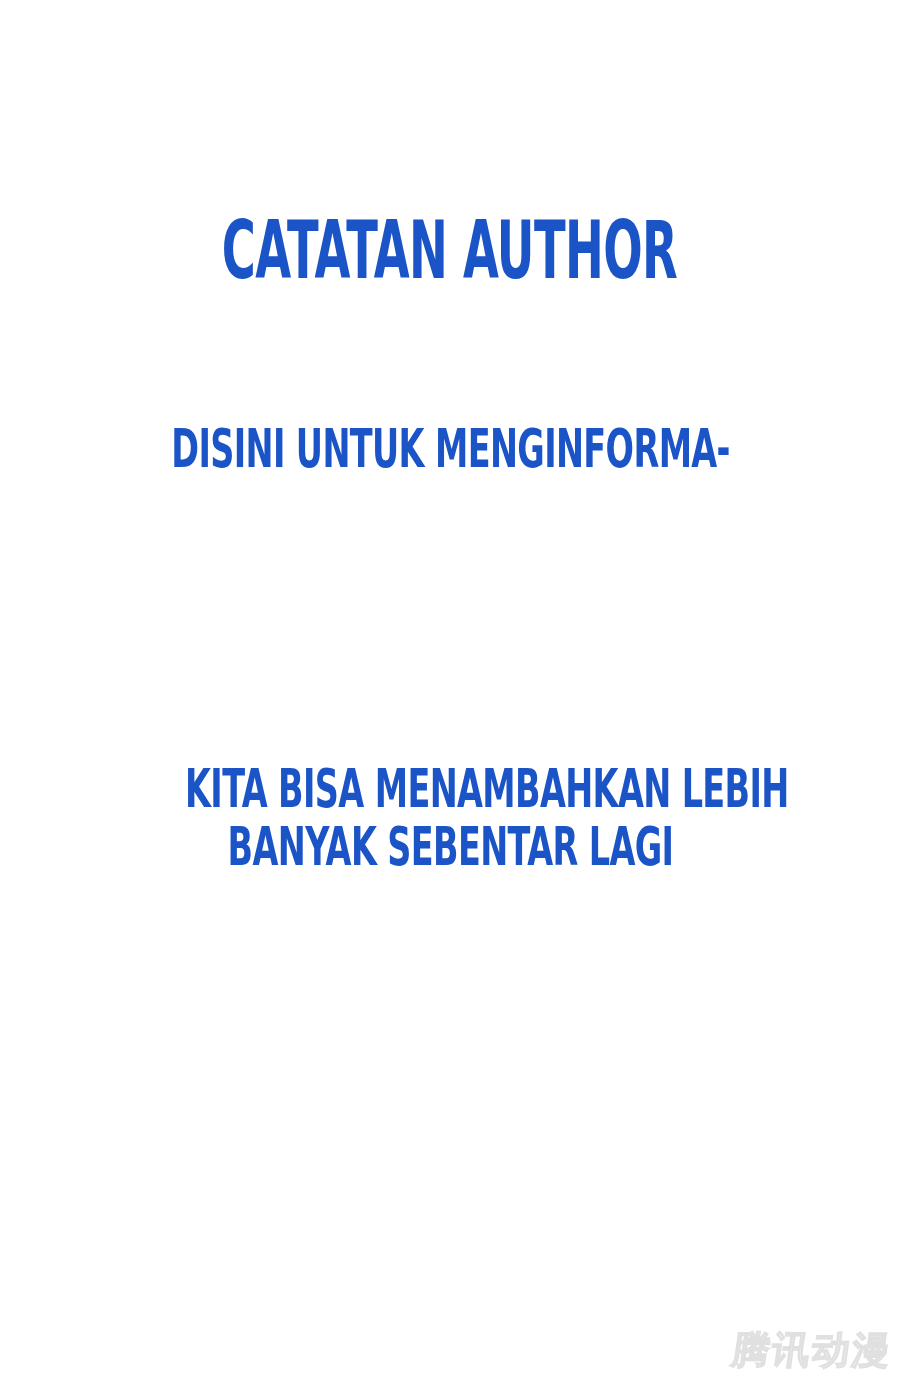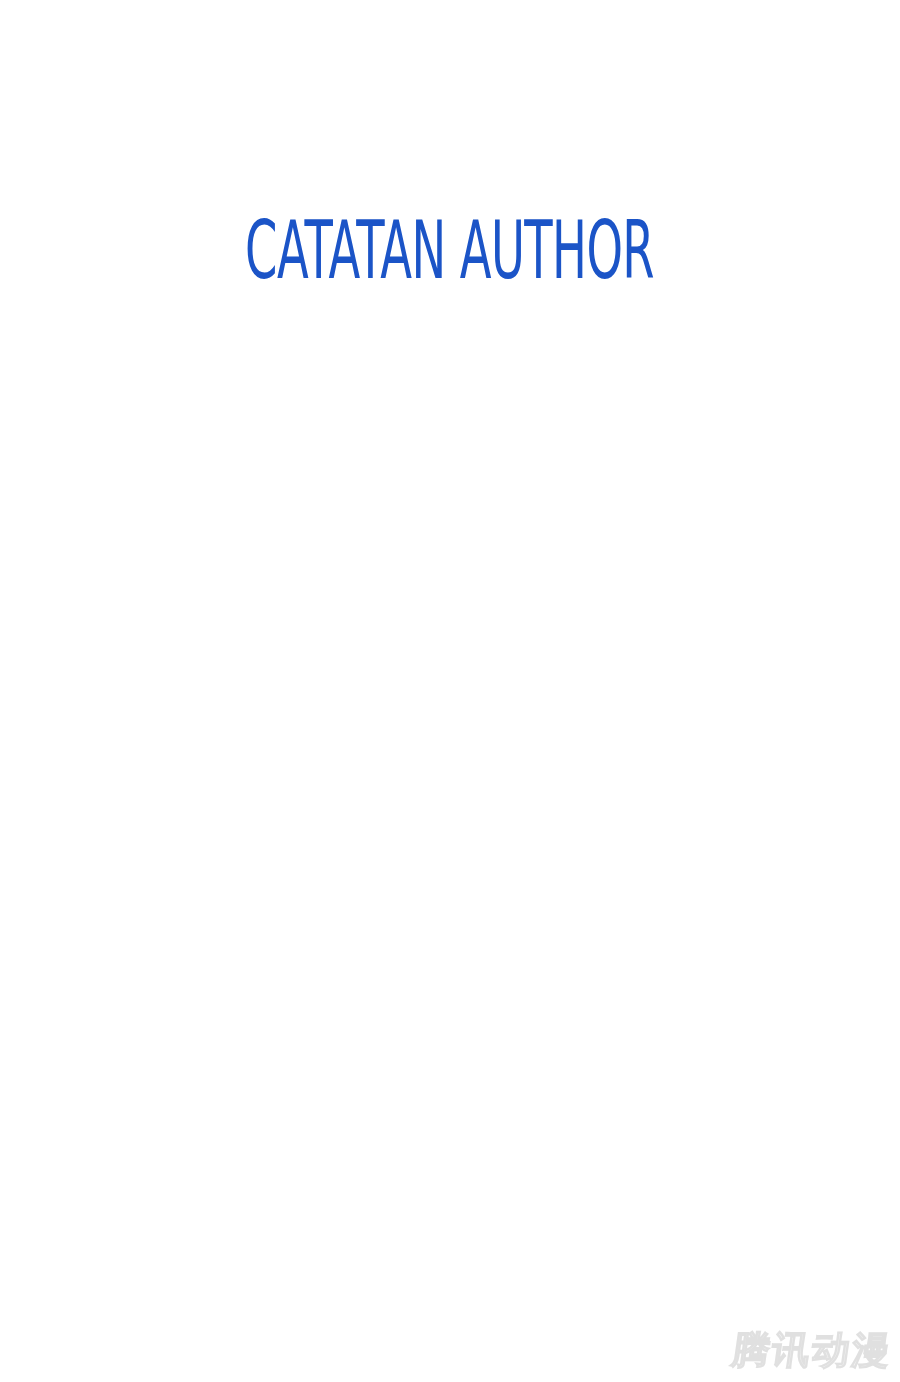--- a/index.html
+++ b/index.html
@@ -10,21 +10,21 @@
   .page {
     position: relative;
     width: 900px;
     height: 1382px;
     background: #ffffff;
     overflow: hidden;
     font-family: "DejaVu Sans", "Liberation Sans", sans-serif;
   }
   .blue-text {
     color: #1b54c7;
-    font-weight: normal;
+    font-weight: bold;
     text-align: center;
     width: 100%;
     position: absolute;
     left: 0;
   }
   .title {
     top: 206px;
     font-size: 80px;
     line-height: 90px;
     margin: 0;
@@ -60,18 +60,23 @@
   }
 </style>
 </head>
 <body>
 
 <div class="page">
 
   <h1 class="blue-text title"><span class="squeeze squeeze-title">CATATAN AUTHOR</span></h1>
 
   <div class="blue-text para1">
+    <div class="line"><span class="squeeze squeeze-body">DISINI UNTUK MENGINFORMA-</span></div>
   </div>
 
+  <div class="blue-text para2">
+    <div class="line"><span class="squeeze squeeze-body">KITA BISA MENAMBAHKAN LEBIH</span></div>
+    <div class="line"><span class="squeeze squeeze-body">BANYAK SEBENTAR LAGI</span></div>
+  </div>
 
   <div class="watermark">腾讯动漫</div>
 
 </div>
 
 </body></html>

